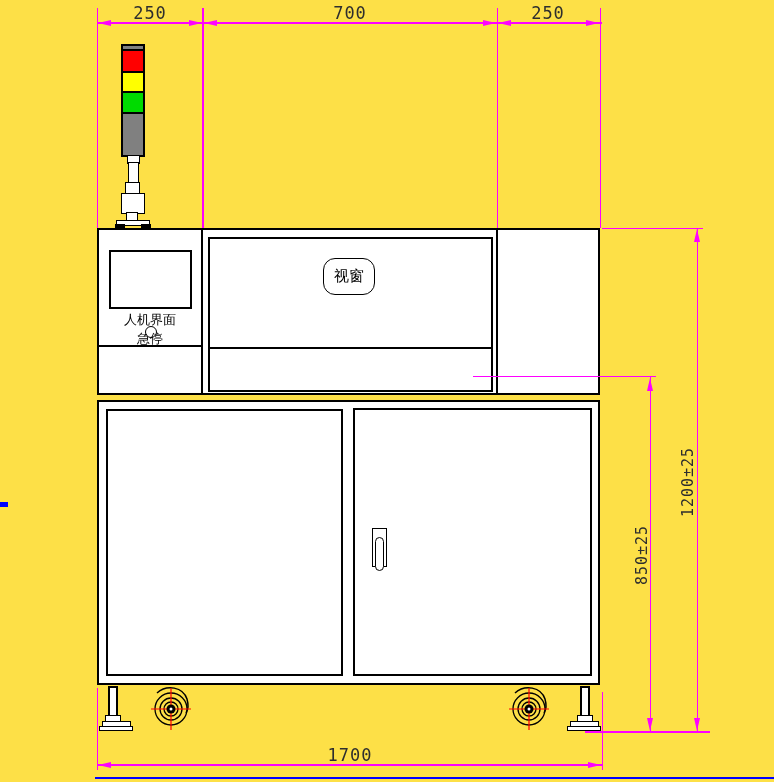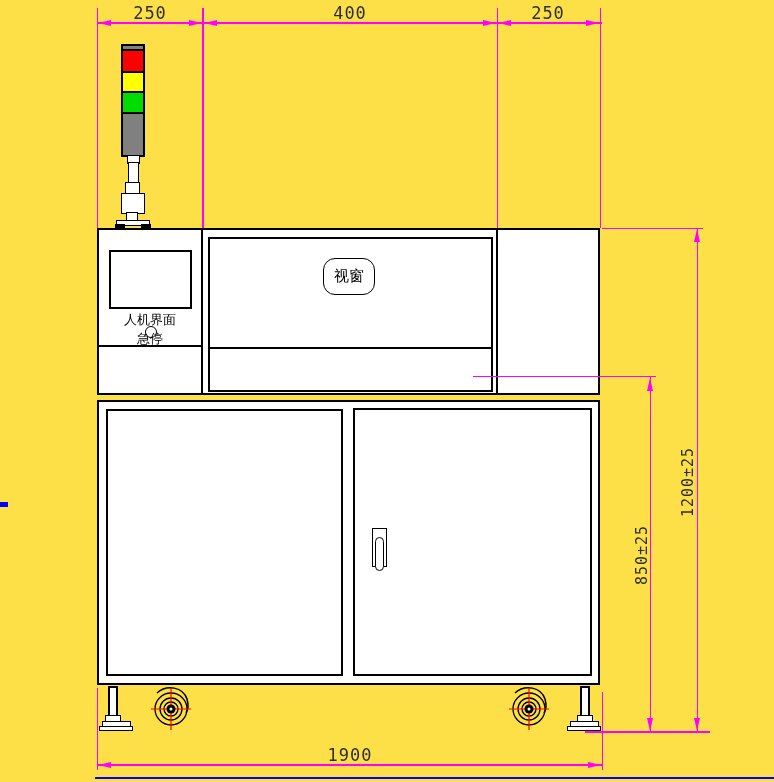--- a/index.html
+++ b/index.html
@@ -36,21 +36,21 @@
   <div class="mline" style="left:202px;top:8px;width:1.5px;height:220px;"></div>
   <div class="mline" style="left:496.5px;top:8px;width:1.5px;height:222px;"></div>
   <div class="mline" style="left:599.5px;top:8px;width:1.5px;height:220px;"></div>
   <div class="arr l" style="left:98px;top:20px;"></div>
   <div class="arr r" style="left:189px;top:20px;"></div>
   <div class="arr l" style="left:204px;top:20px;"></div>
   <div class="arr r" style="left:483px;top:20px;"></div>
   <div class="arr l" style="left:498px;top:20px;"></div>
   <div class="arr r" style="left:586px;top:20px;"></div>
   <div class="dimtext" style="left:120px;top:3px;width:60px;">250</div>
-  <div class="dimtext" style="left:320px;top:3px;width:60px;">400</div>
+  <div class="dimtext" style="left:320px;top:3px;width:60px;">700</div>
   <div class="dimtext" style="left:518px;top:3px;width:60px;">250</div>
 
   <div>
     <div class="seg" style="left: 121px; top: 44px; width: 24px; height: 7px; background-color: rgb(128, 128, 128);"></div>
     <div class="seg" style="left: 121px; top: 49px; width: 24px; height: 24px; background-color: rgb(255, 0, 0);"></div>
     <div class="seg" style="left: 121px; top: 71px; width: 24px; height: 22px; background-color: rgb(255, 255, 0);"></div>
     <div class="seg" style="left: 121px; top: 91px; width: 24px; height: 23px; background-color: rgb(0, 219, 0);"></div>
     <div class="seg" style="left: 121px; top: 112px; width: 24px; height: 45px; background-color: rgb(128, 128, 128);"></div>
     <div class="thinbox" style="left:127px;top:155px;width:13px;height:9px;"></div>
     <div class="thinbox" style="left:128px;top:162px;width:11px;height:22px;"></div>
@@ -125,18 +125,18 @@
   <div class="arr u" style="left:647px;top:378px;"></div>
   <div class="arr d" style="left:647px;top:718px;"></div>
   <div class="dimtext vert" style="left:643px;top:473px;width:90px;font-size:15px;">1200±25</div>
   <div class="dimtext vert" style="left:602px;top:546px;width:80px;font-size:15px;">850±25</div>
 
   <div class="mline" style="left:96.5px;top:688px;width:1.5px;height:82px;"></div>
   <div class="mline" style="left:601.5px;top:692px;width:1.5px;height:78px;"></div>
   <div class="mline" style="left:97px;top:764px;width:505px;height:1.5px;"></div>
   <div class="arr l" style="left:98px;top:762px;"></div>
   <div class="arr r" style="left:588px;top:762px;"></div>
-  <div class="dimtext" style="left:320px;top:745px;width:60px;">1900</div>
+  <div class="dimtext" style="left:320px;top:745px;width:60px;">1700</div>
 
   <div class="abs" style="left: 0px; top: 502px; width: 8px; height: 5px; background-color: rgb(0, 0, 255);"></div>
   <div class="abs" style="left: 95px; top: 777px; width: 679px; height: 2px; background-color: rgb(0, 0, 255);"></div>
 
 </div>
 
 </body></html>

